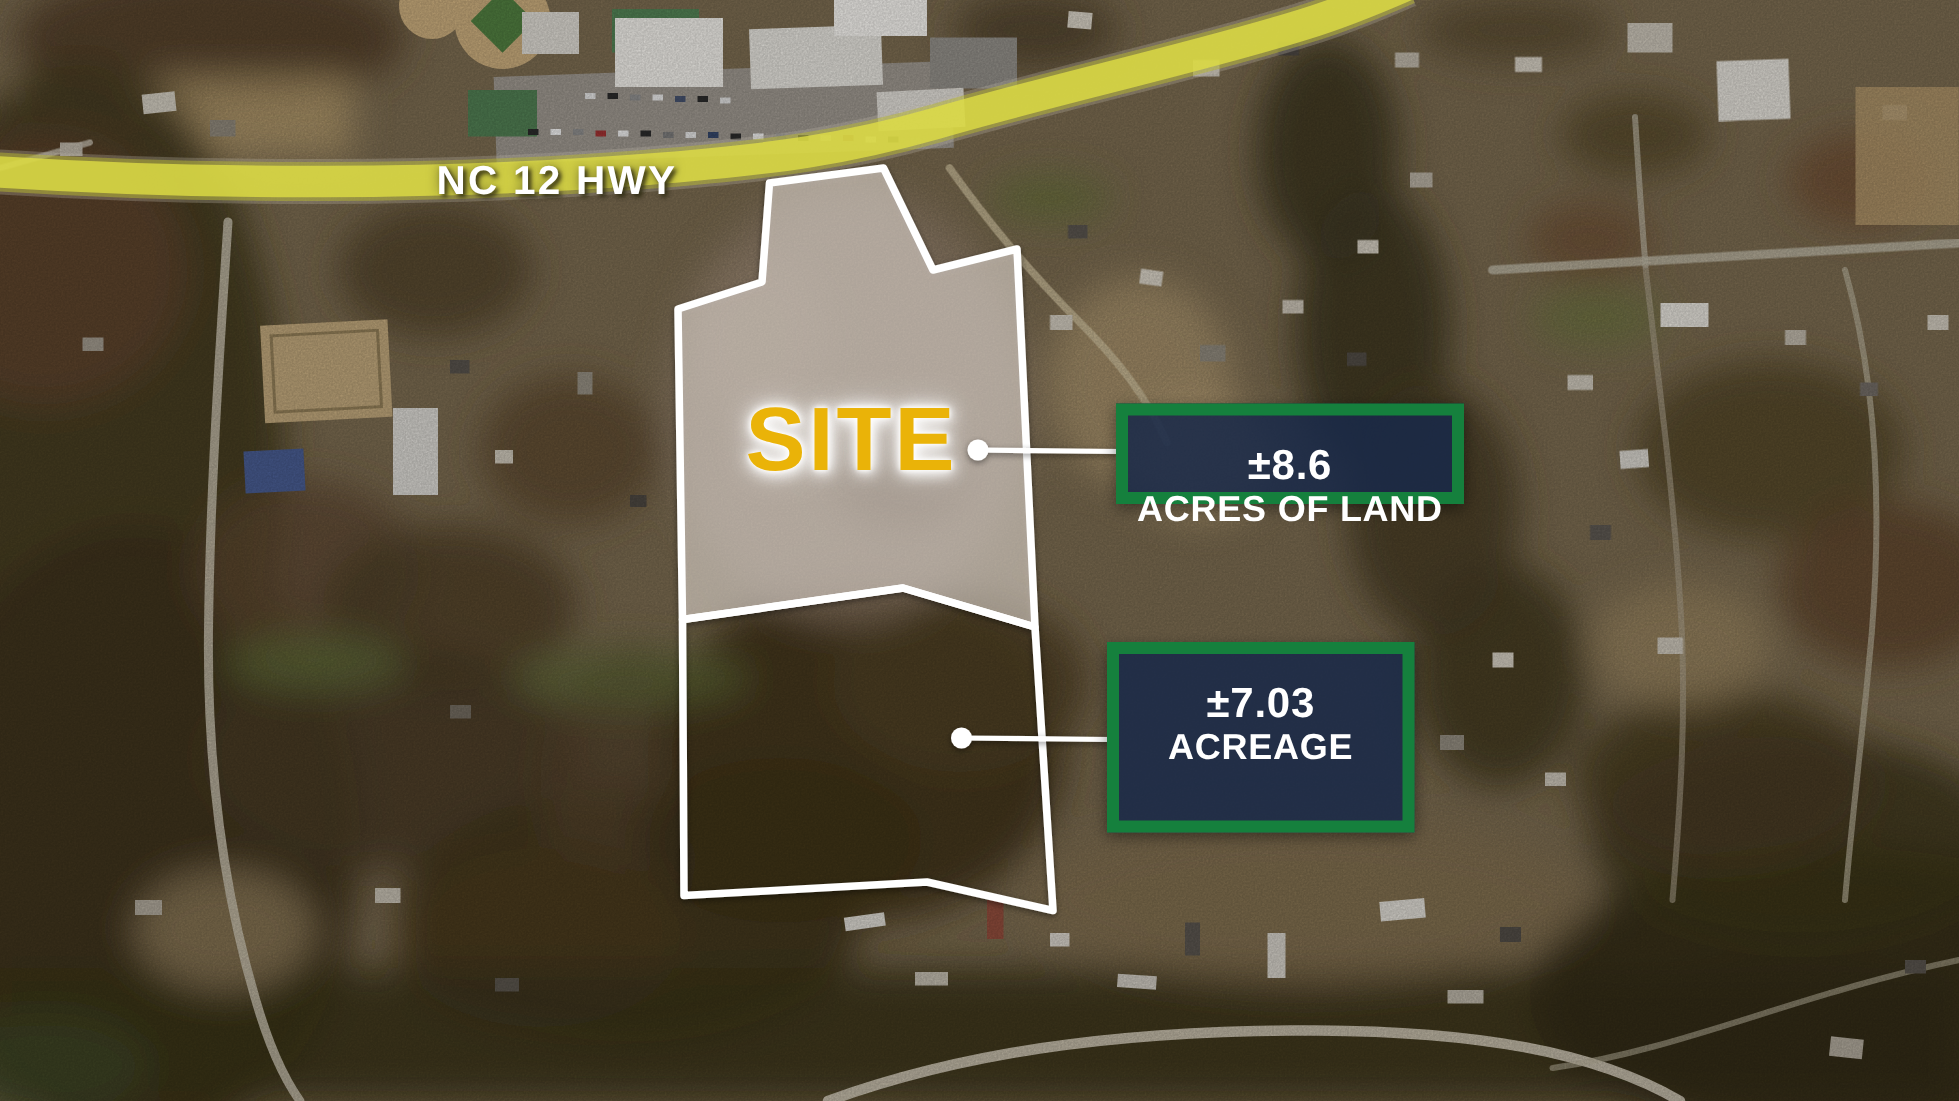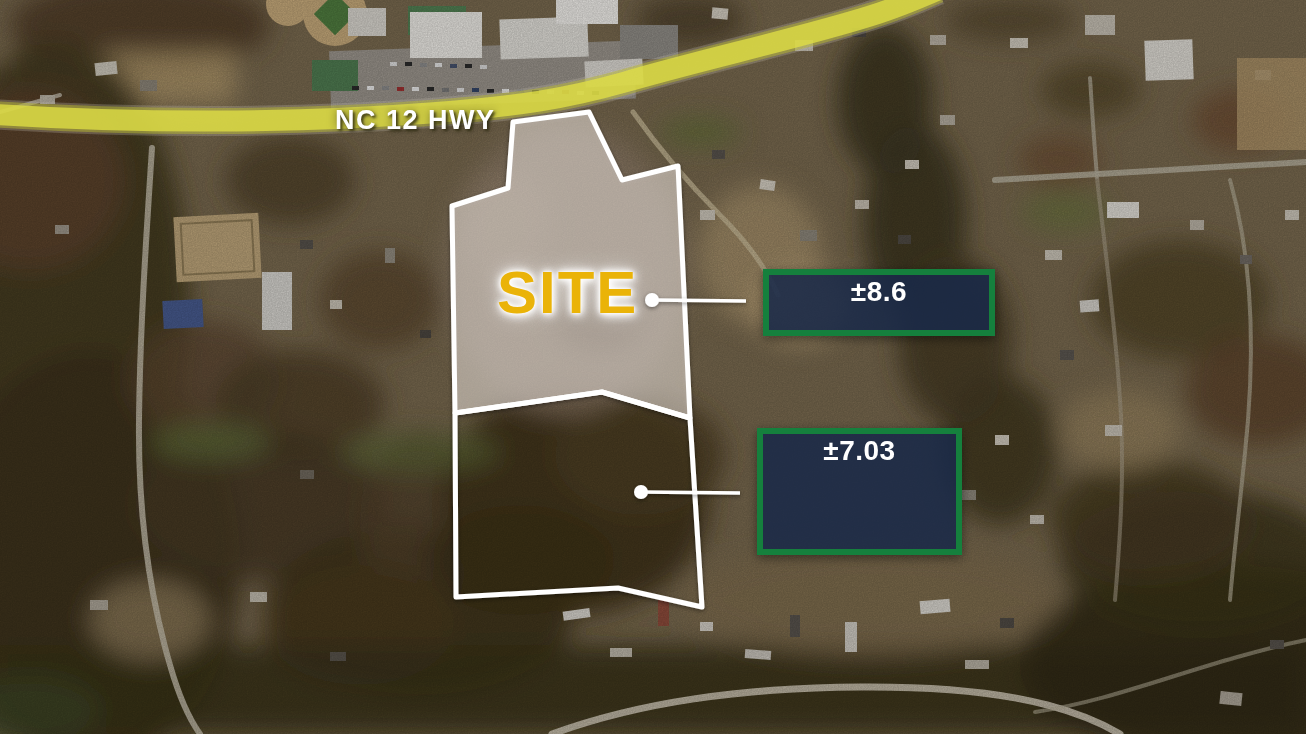--- a/index.html
+++ b/index.html
@@ -5,30 +5,29 @@
   html,body{margin:0;padding:0;background:#1a1a1a;}
   #stage{
     position:relative;width:1306px;height:734px;overflow:hidden;
     font-family:"Liberation Sans","DejaVu Sans",sans-serif;
   }
   #stage svg{position:absolute;left:0;top:0;}
   .label{position:absolute;white-space:nowrap;}
   .hwy-label{
     left:291px;top:105px;font-size:27px;font-weight:bold;letter-spacing:1.5px;color:#ffffff;
     text-shadow:2px 2px 3px rgba(45,42,18,.9),0 0 8px rgba(45,42,18,.55);
-    margin-left:44px;
   }
   .site-label{
     left:497px;top:258px;font-size:60px;font-weight:bold;letter-spacing:2px;color:#eab308;
     text-shadow:0 0 3px #fff,0 0 6px #fff,0 0 12px rgba(255,255,255,.95),0 0 22px rgba(255,255,255,.8),2px 2px 10px rgba(255,255,255,.9);
   }
   .callout{
-    position:absolute;box-sizing:border-box;border:6px solid #15803d;
+    position:absolute;box-sizing:border-box;border:8px solid #15803d;
     background:rgba(25,41,72,.88);color:#ffffff;text-align:center;font-weight:bold;
-    box-shadow:0 3px 10px rgba(0,0,0,.45);padding-top:2px;margin-left:19px;
+    box-shadow:0 3px 10px rgba(0,0,0,.45);padding-top:18px;
   }
   .callout .value{font-size:28px;line-height:30px;letter-spacing:.5px;}
   .callout .line{font-size:24px;line-height:29px;letter-spacing:.5px;}
   .callout-acres{left:744px;top:269px;width:232px;height:67px;}
   .callout-additional{left:738px;top:428px;width:205px;height:127px;text-align:center;}
 </style>
 </head>
 <body>
 
 <div id="stage">
@@ -250,19 +249,21 @@
       <line x1="641" y1="492" x2="740" y2="493" stroke="#ffffff" stroke-width="3.5"></line>
       <circle cx="641" cy="492" r="7" fill="#ffffff"></circle>
     </g>
   </svg>
 
   <div class="label hwy-label">NC 12 HWY</div>
   <div class="label site-label">SITE</div>
 
   <div class="callout callout-acres">
     <div class="value">±8.6</div>
+    <div class="line">ACRES OF LAND</div>
   </div>
 
   <div class="callout callout-additional">
     <div class="value">±7.03</div>
+    <div class="line">ACREAGE</div>
   </div>
 
 </div>
 
 </body></html>

